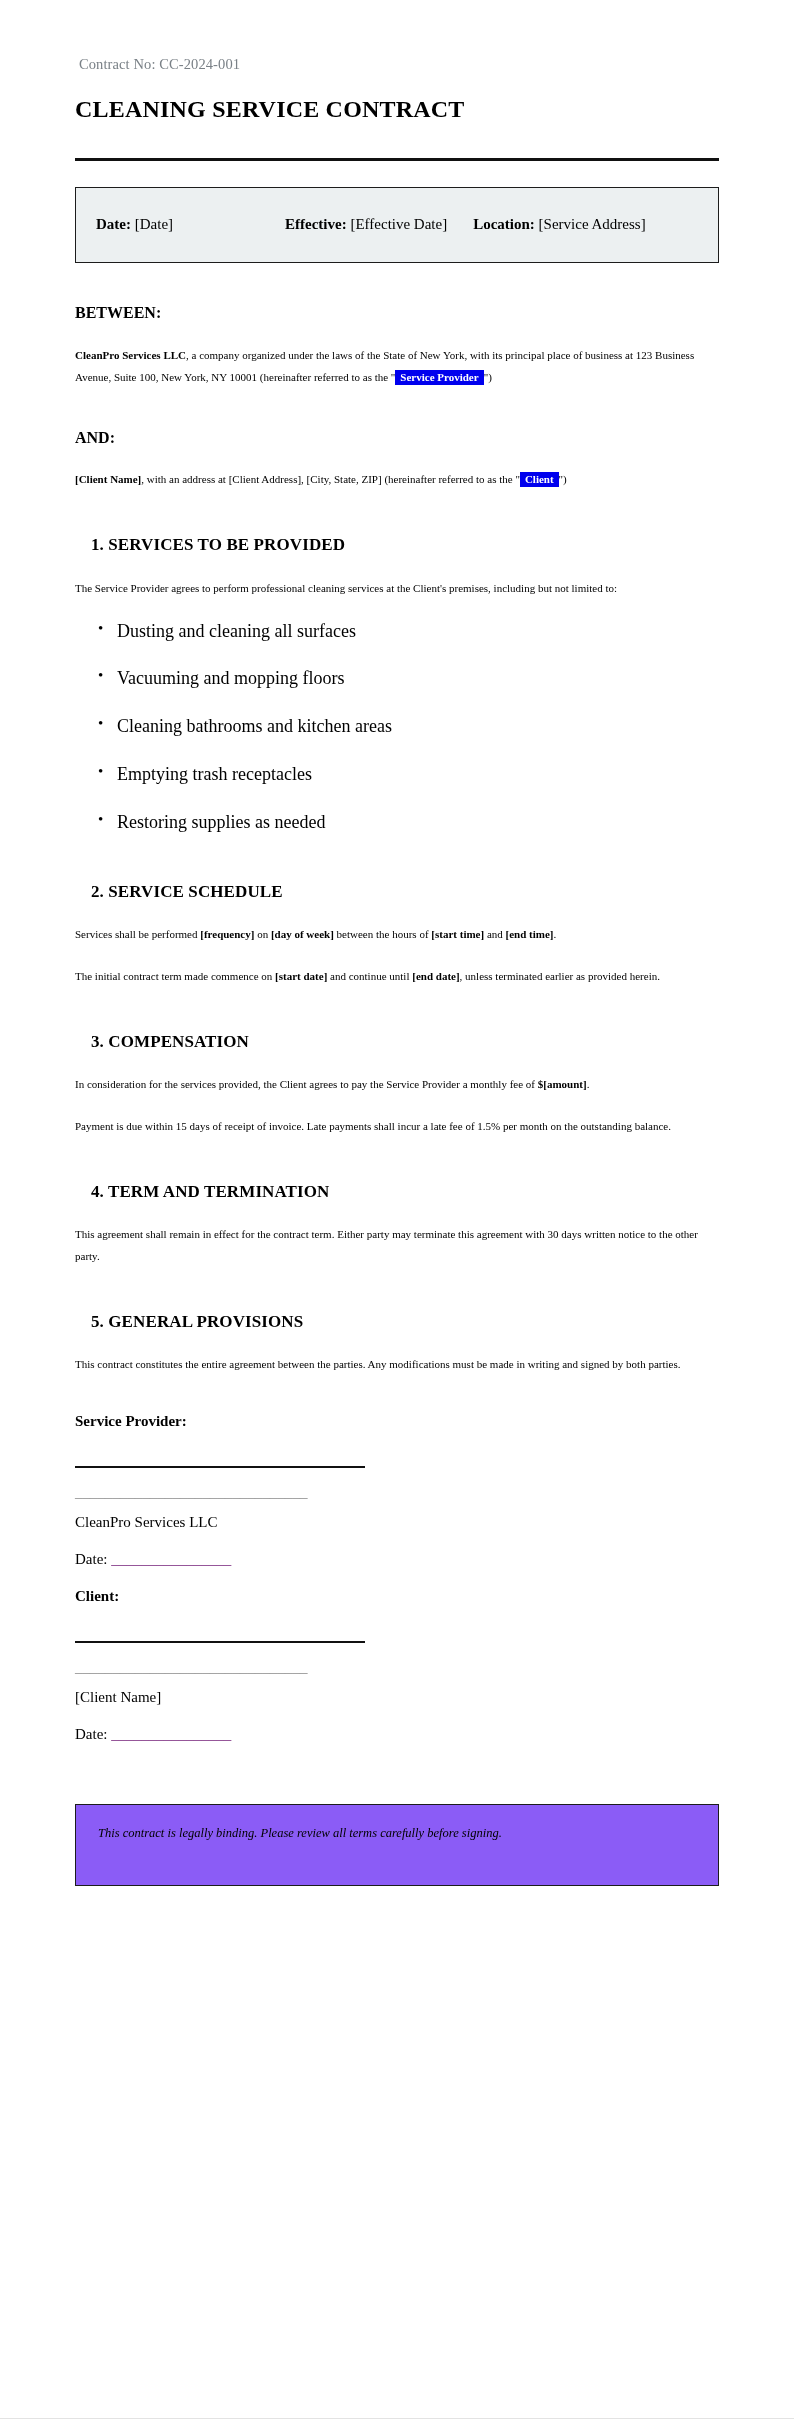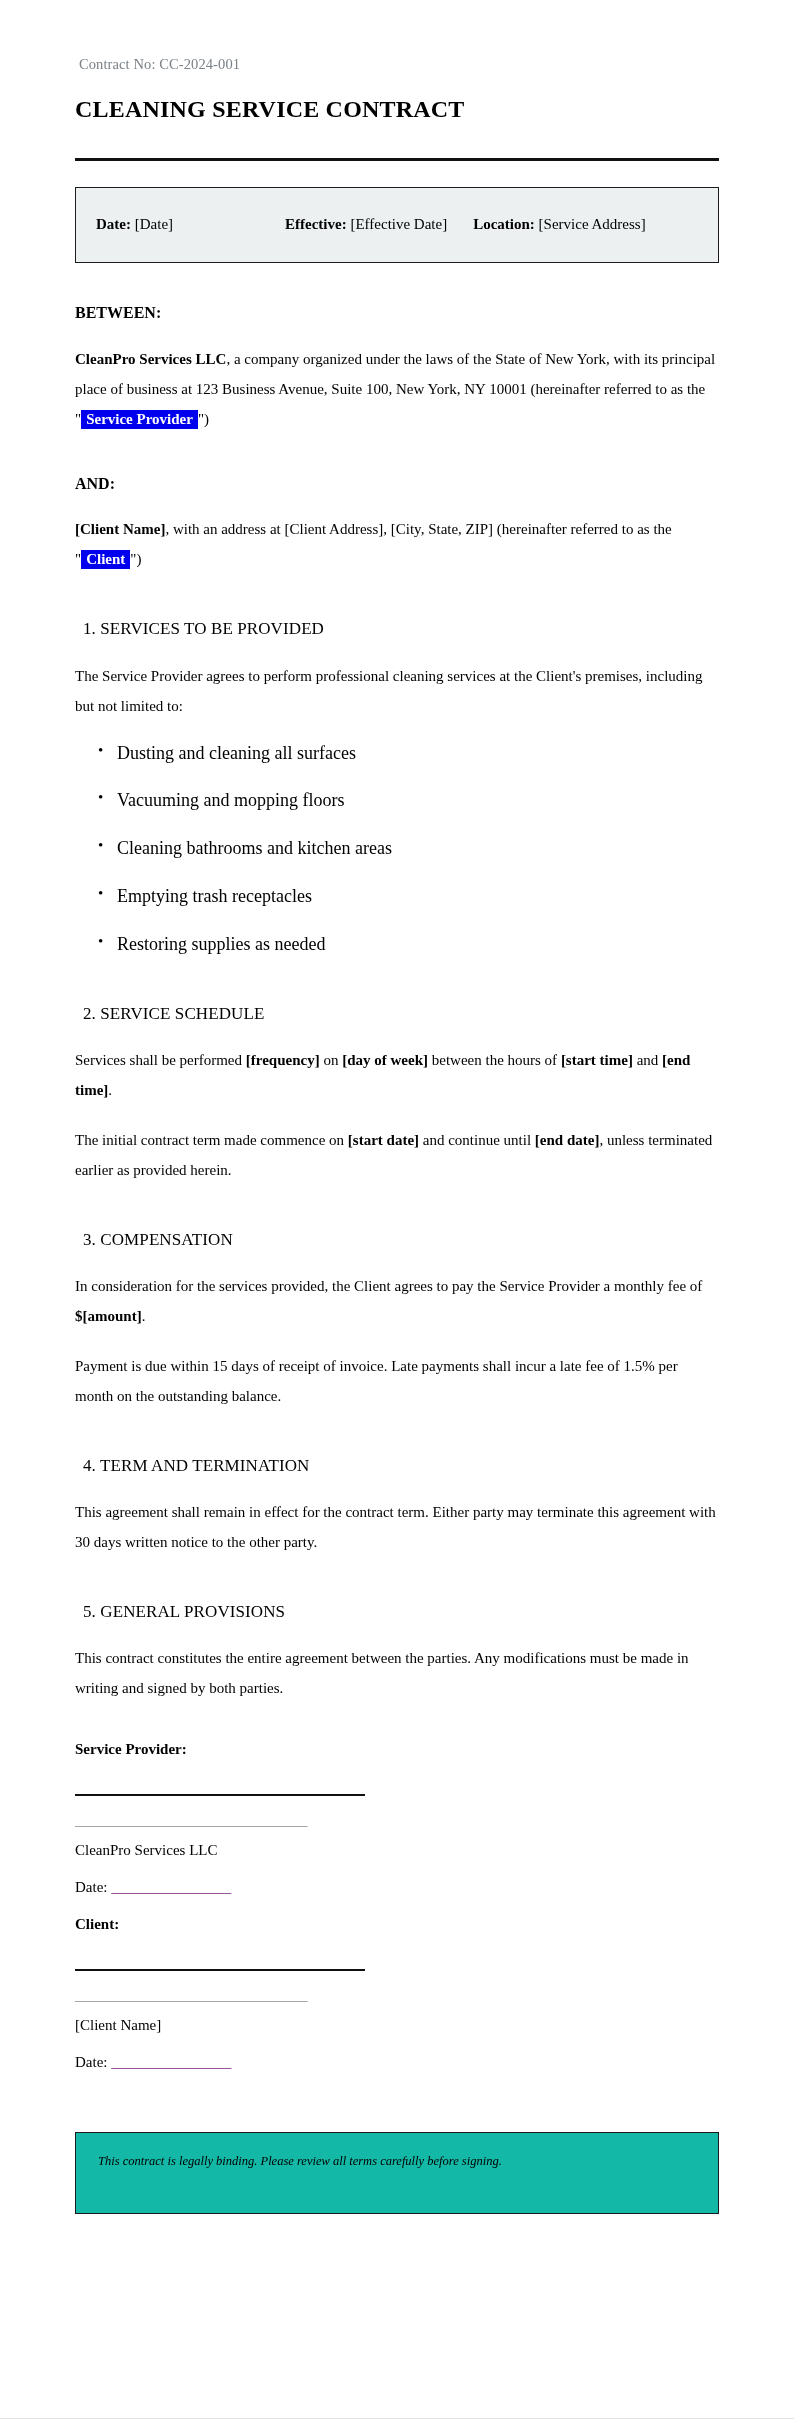--- a/index.html
+++ b/index.html
@@ -82,27 +82,27 @@
 
   
   h2.block-label {
     font-size: 16px;
     font-weight: bold;
     margin: 40px 0 0 0;
     line-height: 1.3;
   }
   h2.section-heading {
     font-size: 17px;
-    font-weight: normal;
-    margin: 44px 0 0 8px;
+    font-weight: bold;
+    margin: 44px 0 0 16px;
     line-height: 1.3;
     letter-spacing: 0.1px;
   }
   p.body {
-    font-size: 15px;
+    font-size: 11px;
     line-height: 2.0;
     margin: 20px 0 0 0;
     text-align: left;
   }
   strong { font-weight: bold; }
 
   .sel {
     background: #0000ee;
     color: #ffffff;
     padding: 1px 5px 2px 5px;
@@ -161,21 +161,21 @@
     margin-top: 11px;
     line-height: 1.5;
   }
   .sig-date .rule-text { color: #701a75; }
   .sig-block-client { margin-top: 14px; }
 
   
   .note-box {
     margin-top: 58px;
     border: 1px solid #1c1c1c;
-    background: #14b8a6;
+    background: #8b5cf6;
     box-sizing: border-box;
     height: 82px;
     padding: 20px 22px 0 22px;
   }
   .note-text {
     font-size: 12.5px;
     font-style: italic;
     line-height: 1.4;
     margin: 0;
   }

